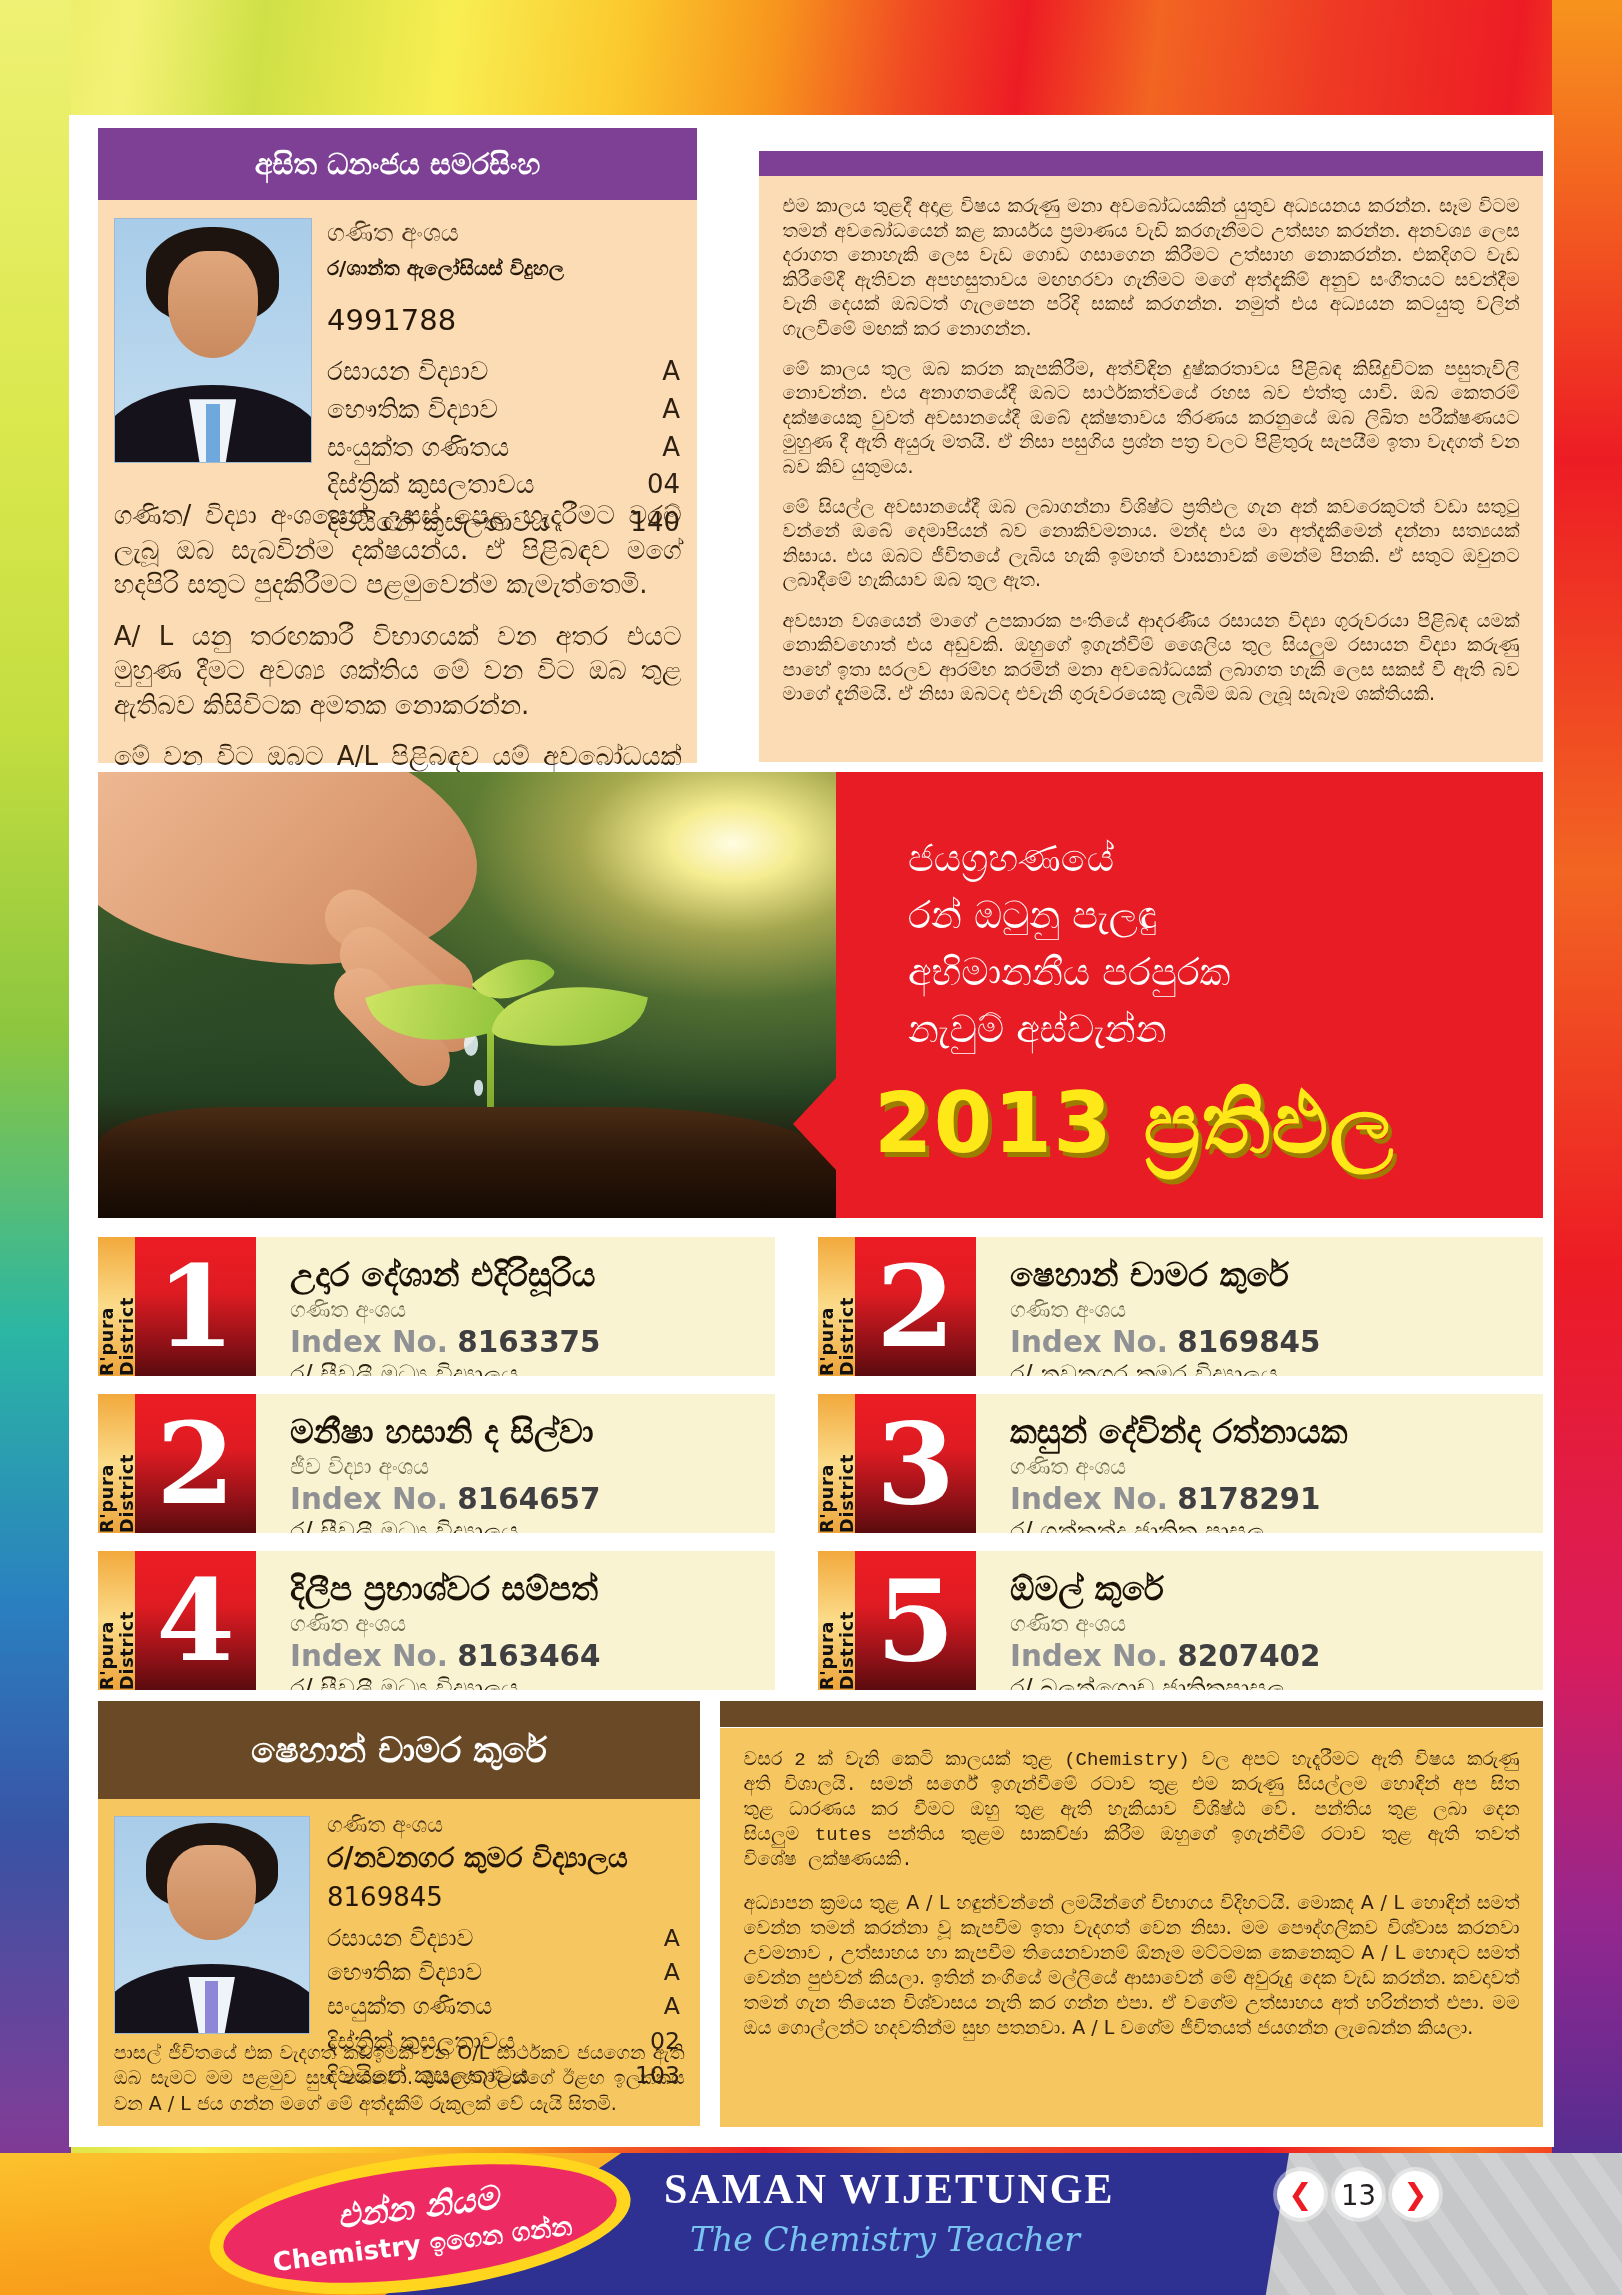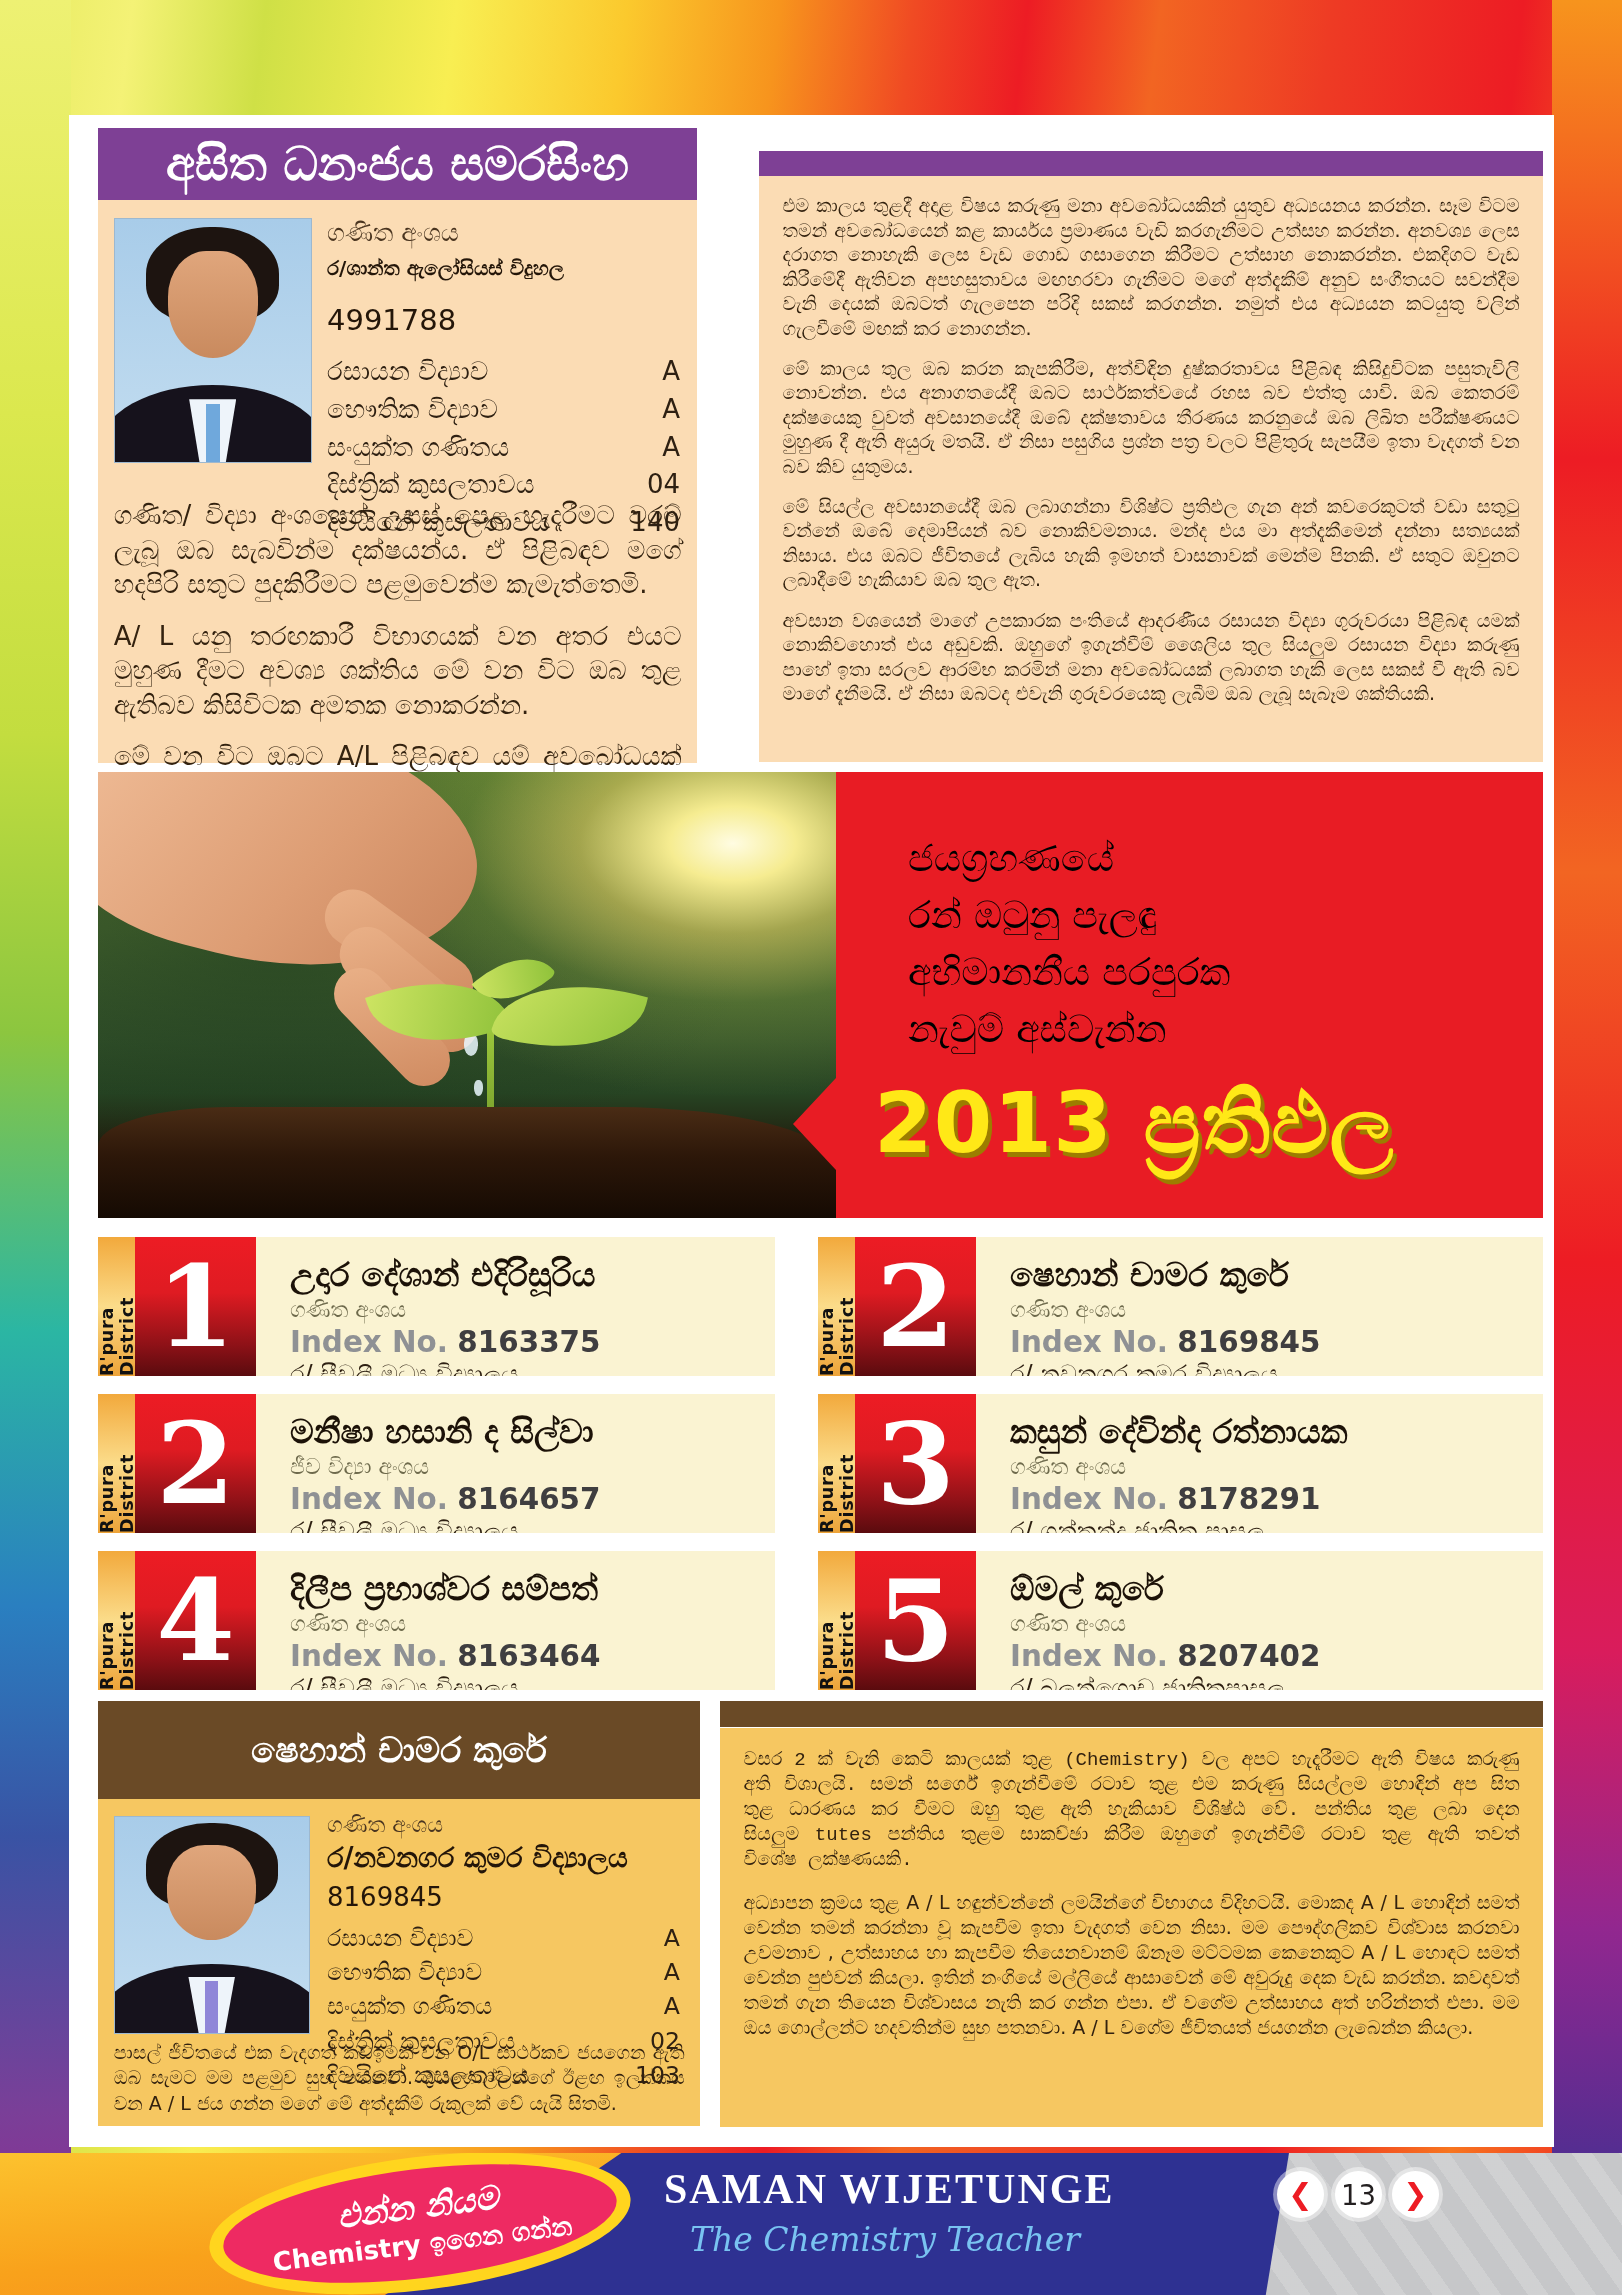--- a/index.html
+++ b/index.html
@@ -8,21 +8,21 @@
         background:linear-gradient(97deg,#e6ea5f 0%,#f4f276 7%,#cfe046 14%,#f8ee52 24%,#fbc92d 33%,#f7941d 41%,#f04b23 48%,#ed1c24 54%,#f26522 61%,#ee3b24 70%,#ed1c24 80%,#f7751f 90%,#ed1c24 100%);}
   .abs{position:absolute;}
   .edge-left{left:0;top:0;width:71px;height:2295px;z-index:1;
         background:linear-gradient(180deg,#eef173 0%,#dbe84e 18%,#c3dd3f 32%,#8cc63f 45%,#2bb6a3 58%,#2a7fc0 70%,#3953a4 80%,#7a3f98 92%,#92278f 100%);}
   .edge-right{right:0;top:0;width:71px;height:2295px;z-index:1;
         background:linear-gradient(180deg,#f7941d 0%,#ed1c24 20%,#f26522 38%,#ed1c24 55%,#d91c5c 72%,#92278f 84%,#2e3192 100%);}
   .panel{left:69px;top:115px;width:1485px;height:2032px;background:#ffffff;z-index:2;}
 
   
   .hdr-purple{left:98px;top:128px;width:599px;height:72px;background:#7e4095;color:#fff;
-        font-size:47px;font-weight:bold;display:flex;align-items:center;justify-content:center;z-index:3;}
+        font-size:29px;font-weight:bold;display:flex;align-items:center;justify-content:center;z-index:3;}
   .strip-purple{left:759px;top:151px;width:784px;height:25px;background:#7e4095;z-index:3;}
   .hdr-brown{left:98px;top:1701px;width:602px;height:98px;background:#6a4a26;color:#fff;
         font-size:35px;font-weight:bold;display:flex;align-items:center;justify-content:center;z-index:3;}
   .strip-brown{left:720px;top:1701px;width:823px;height:26px;background:#6a4a26;z-index:3;}
 
   
   .peach{background:#fbdcb4;z-index:3;}
   .gold{background:#f6c761;z-index:3;}
   .box-tl{left:98px;top:200px;width:599px;height:563px;}
   .box-tr{left:759px;top:176px;width:784px;height:586px;}
@@ -69,21 +69,21 @@
      background:linear-gradient(180deg,#4a2c15 0%,#2c1709 45%,#150a03 100%);border-radius:18% 30% 0 0/39px 59px 0 0;}
   .stem{position:absolute;left:389px;bottom:98px;width:6.5px;height:118px;background:linear-gradient(180deg,#a5cf3f,#7ba32e);border-radius:3.9px;}
   .leaf{position:absolute;background:linear-gradient(120deg,#cde462,#8fc23a);}
   .l1{left:275px;bottom:170px;width:131px;height:72px;border-radius:0 100% 10% 100%;transform:rotate(-18deg);}
   .l2{left:399px;bottom:164px;width:144px;height:75px;border-radius:100% 0 100% 10%;transform:rotate(14deg);}
   .l3{left:380px;bottom:216px;width:72px;height:46px;border-radius:0 100% 10% 100%;transform:rotate(-40deg);}
 
   .banner{left:836px;top:772px;width:707px;height:446px;background:#e81c24;z-index:3;}
   .banner::before{content:"";position:absolute;left:-43px;top:306px;width:0;height:0;
       border-top:46px solid transparent;border-bottom:46px solid transparent;border-right:43px solid #e81c24;}
-  .banner-lines{position:absolute;left:72px;top:58px;color:#000000;font-size:38px;line-height:1.5;}
+  .banner-lines{position:absolute;left:72px;top:58px;color:#ffffff;font-size:38px;line-height:1.5;}
   .banner-title{position:absolute;left:38px;top:302px;color:#ffe817;font-size:84px;font-weight:bold;
       text-shadow:3.9px 4.6px 0 #9c7d00;letter-spacing:1.3px;}
 
   
   .rank-card{height:139px;display:flex;z-index:3;position:absolute;}
   .district{width:37px;background:linear-gradient(180deg,#f2a93c 0%,#fbdc8a 50%,#eda338 100%);
       display:flex;align-items:center;justify-content:center;}
   .district span{writing-mode:vertical-rl;transform:rotate(180deg);font-size:17.7px;font-weight:bold;color:#111;letter-spacing:0.7px;}
   .ranknum{width:121px;background:linear-gradient(180deg,#ed1c24 0%,#df1b22 40%,#8d1117 78%,#5a0b0e 100%);
       color:#fff;display:flex;align-items:center;justify-content:center;

